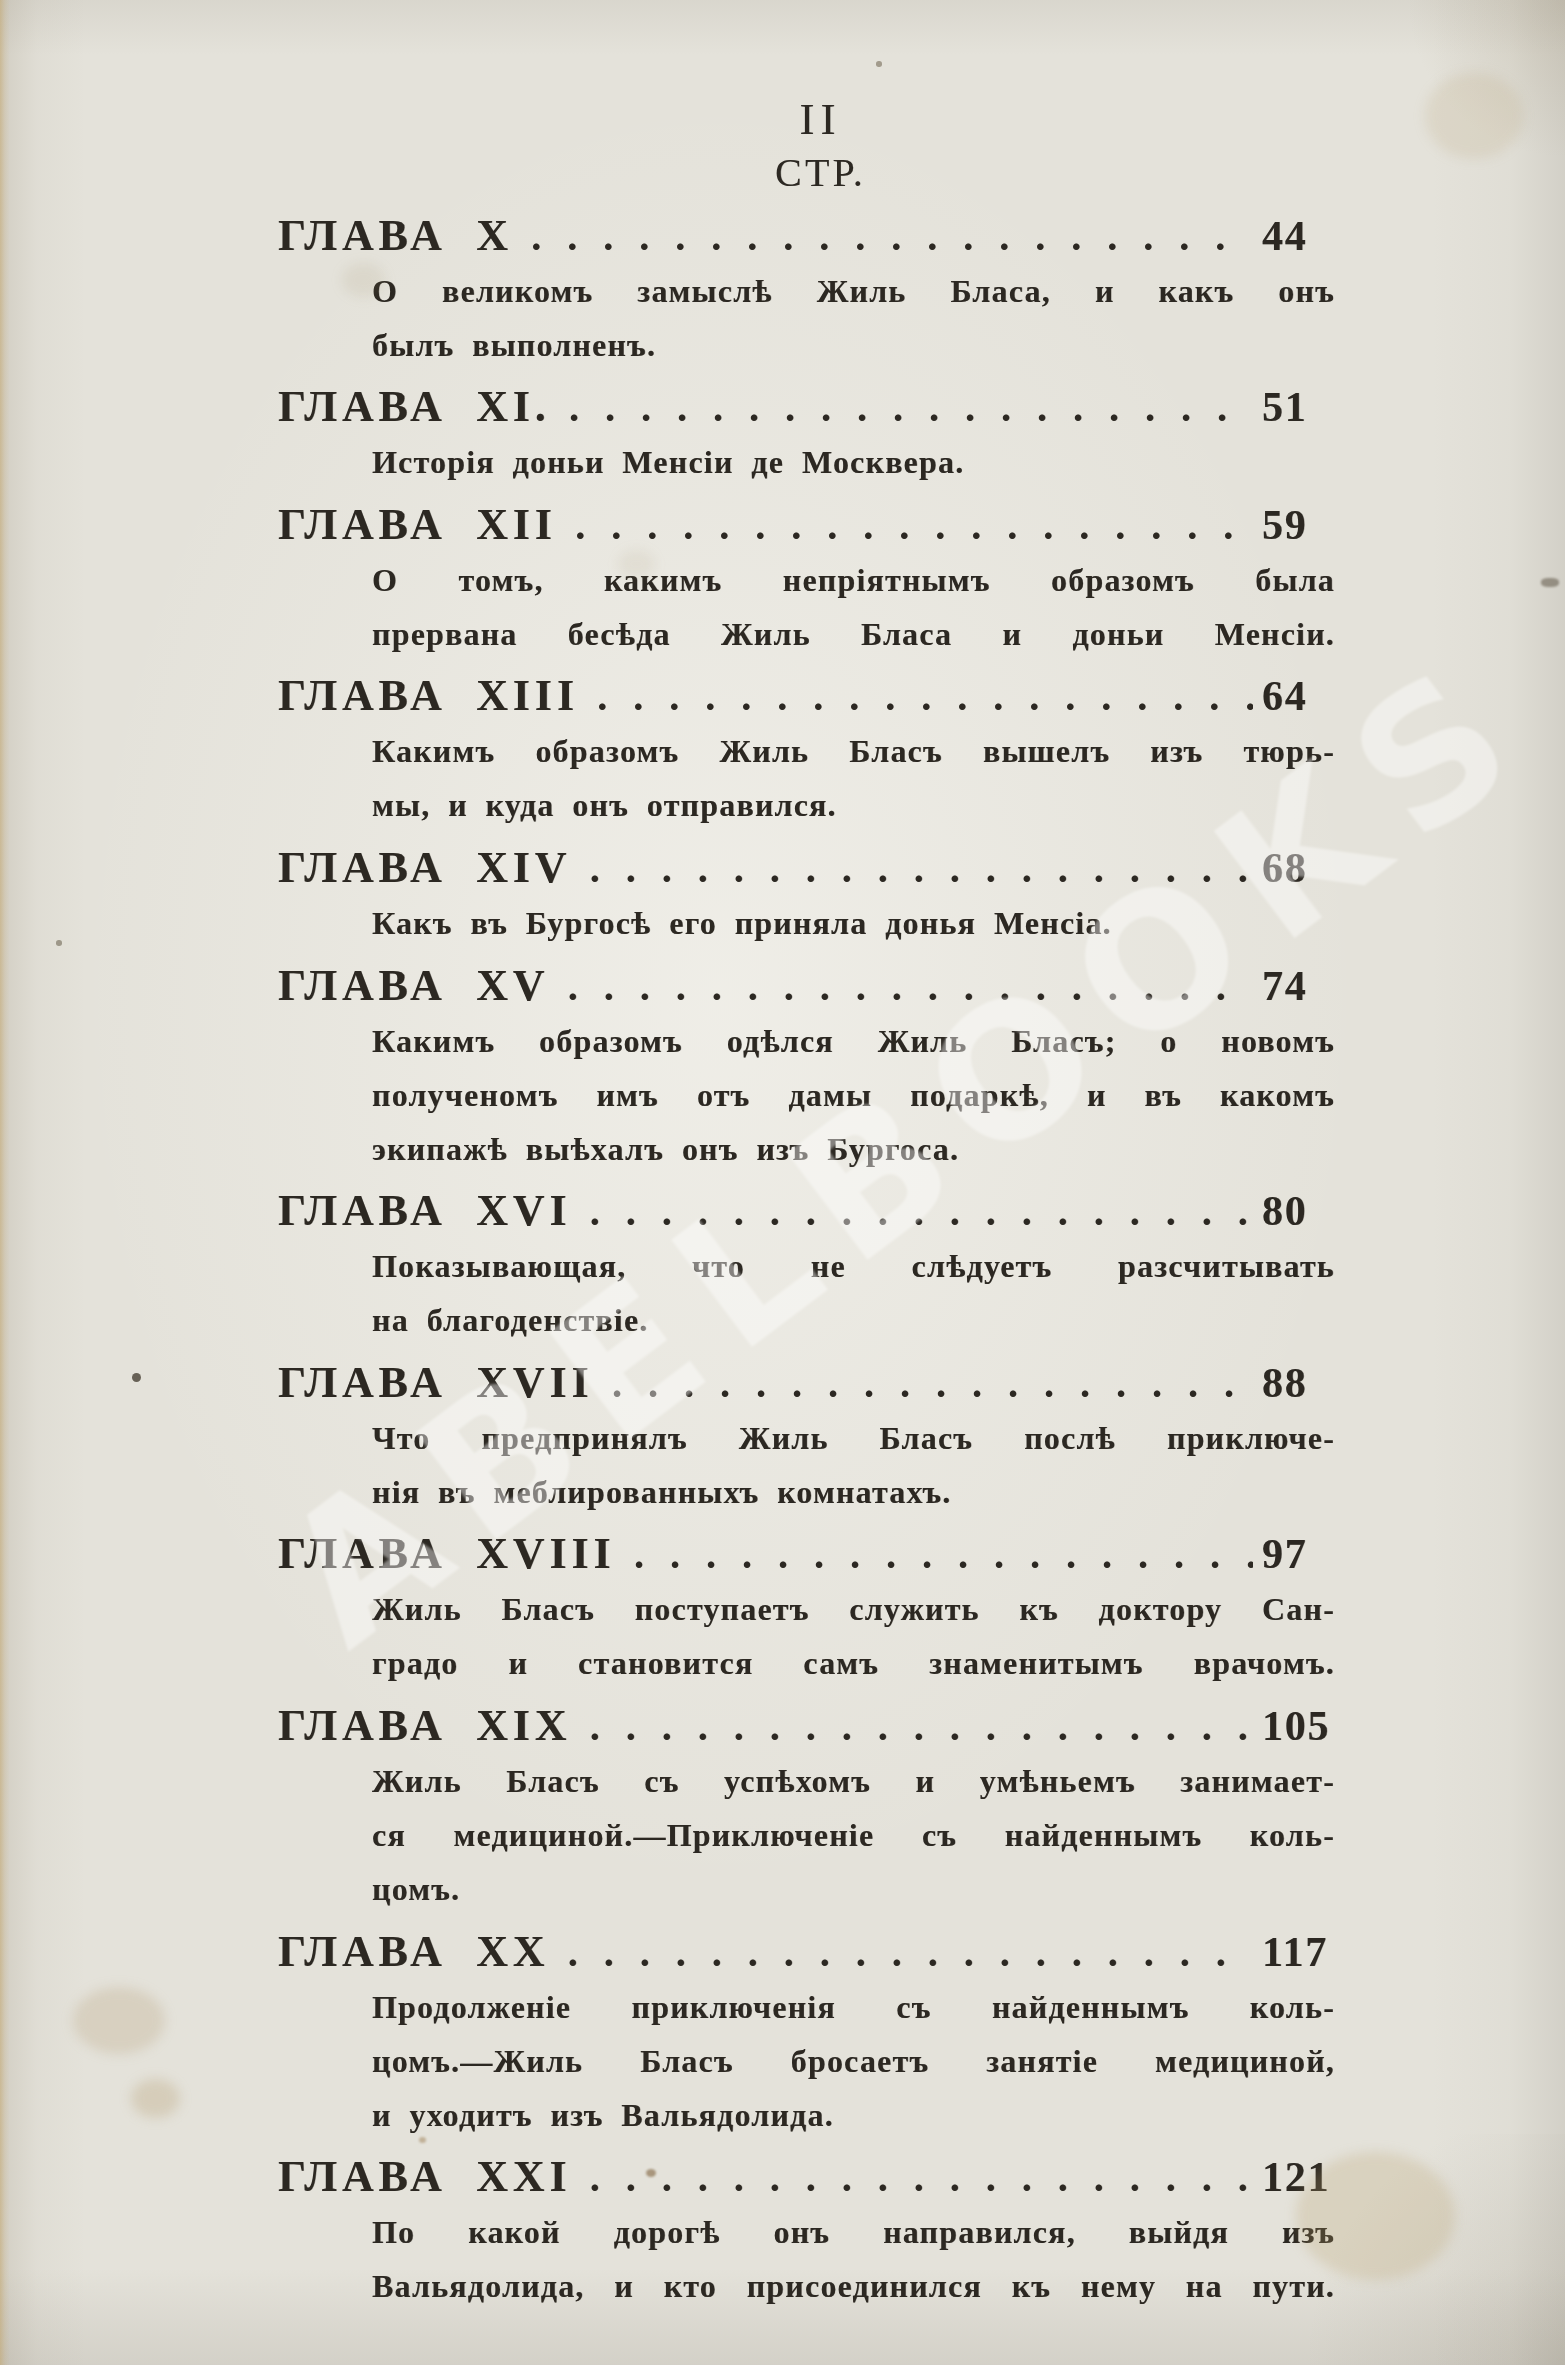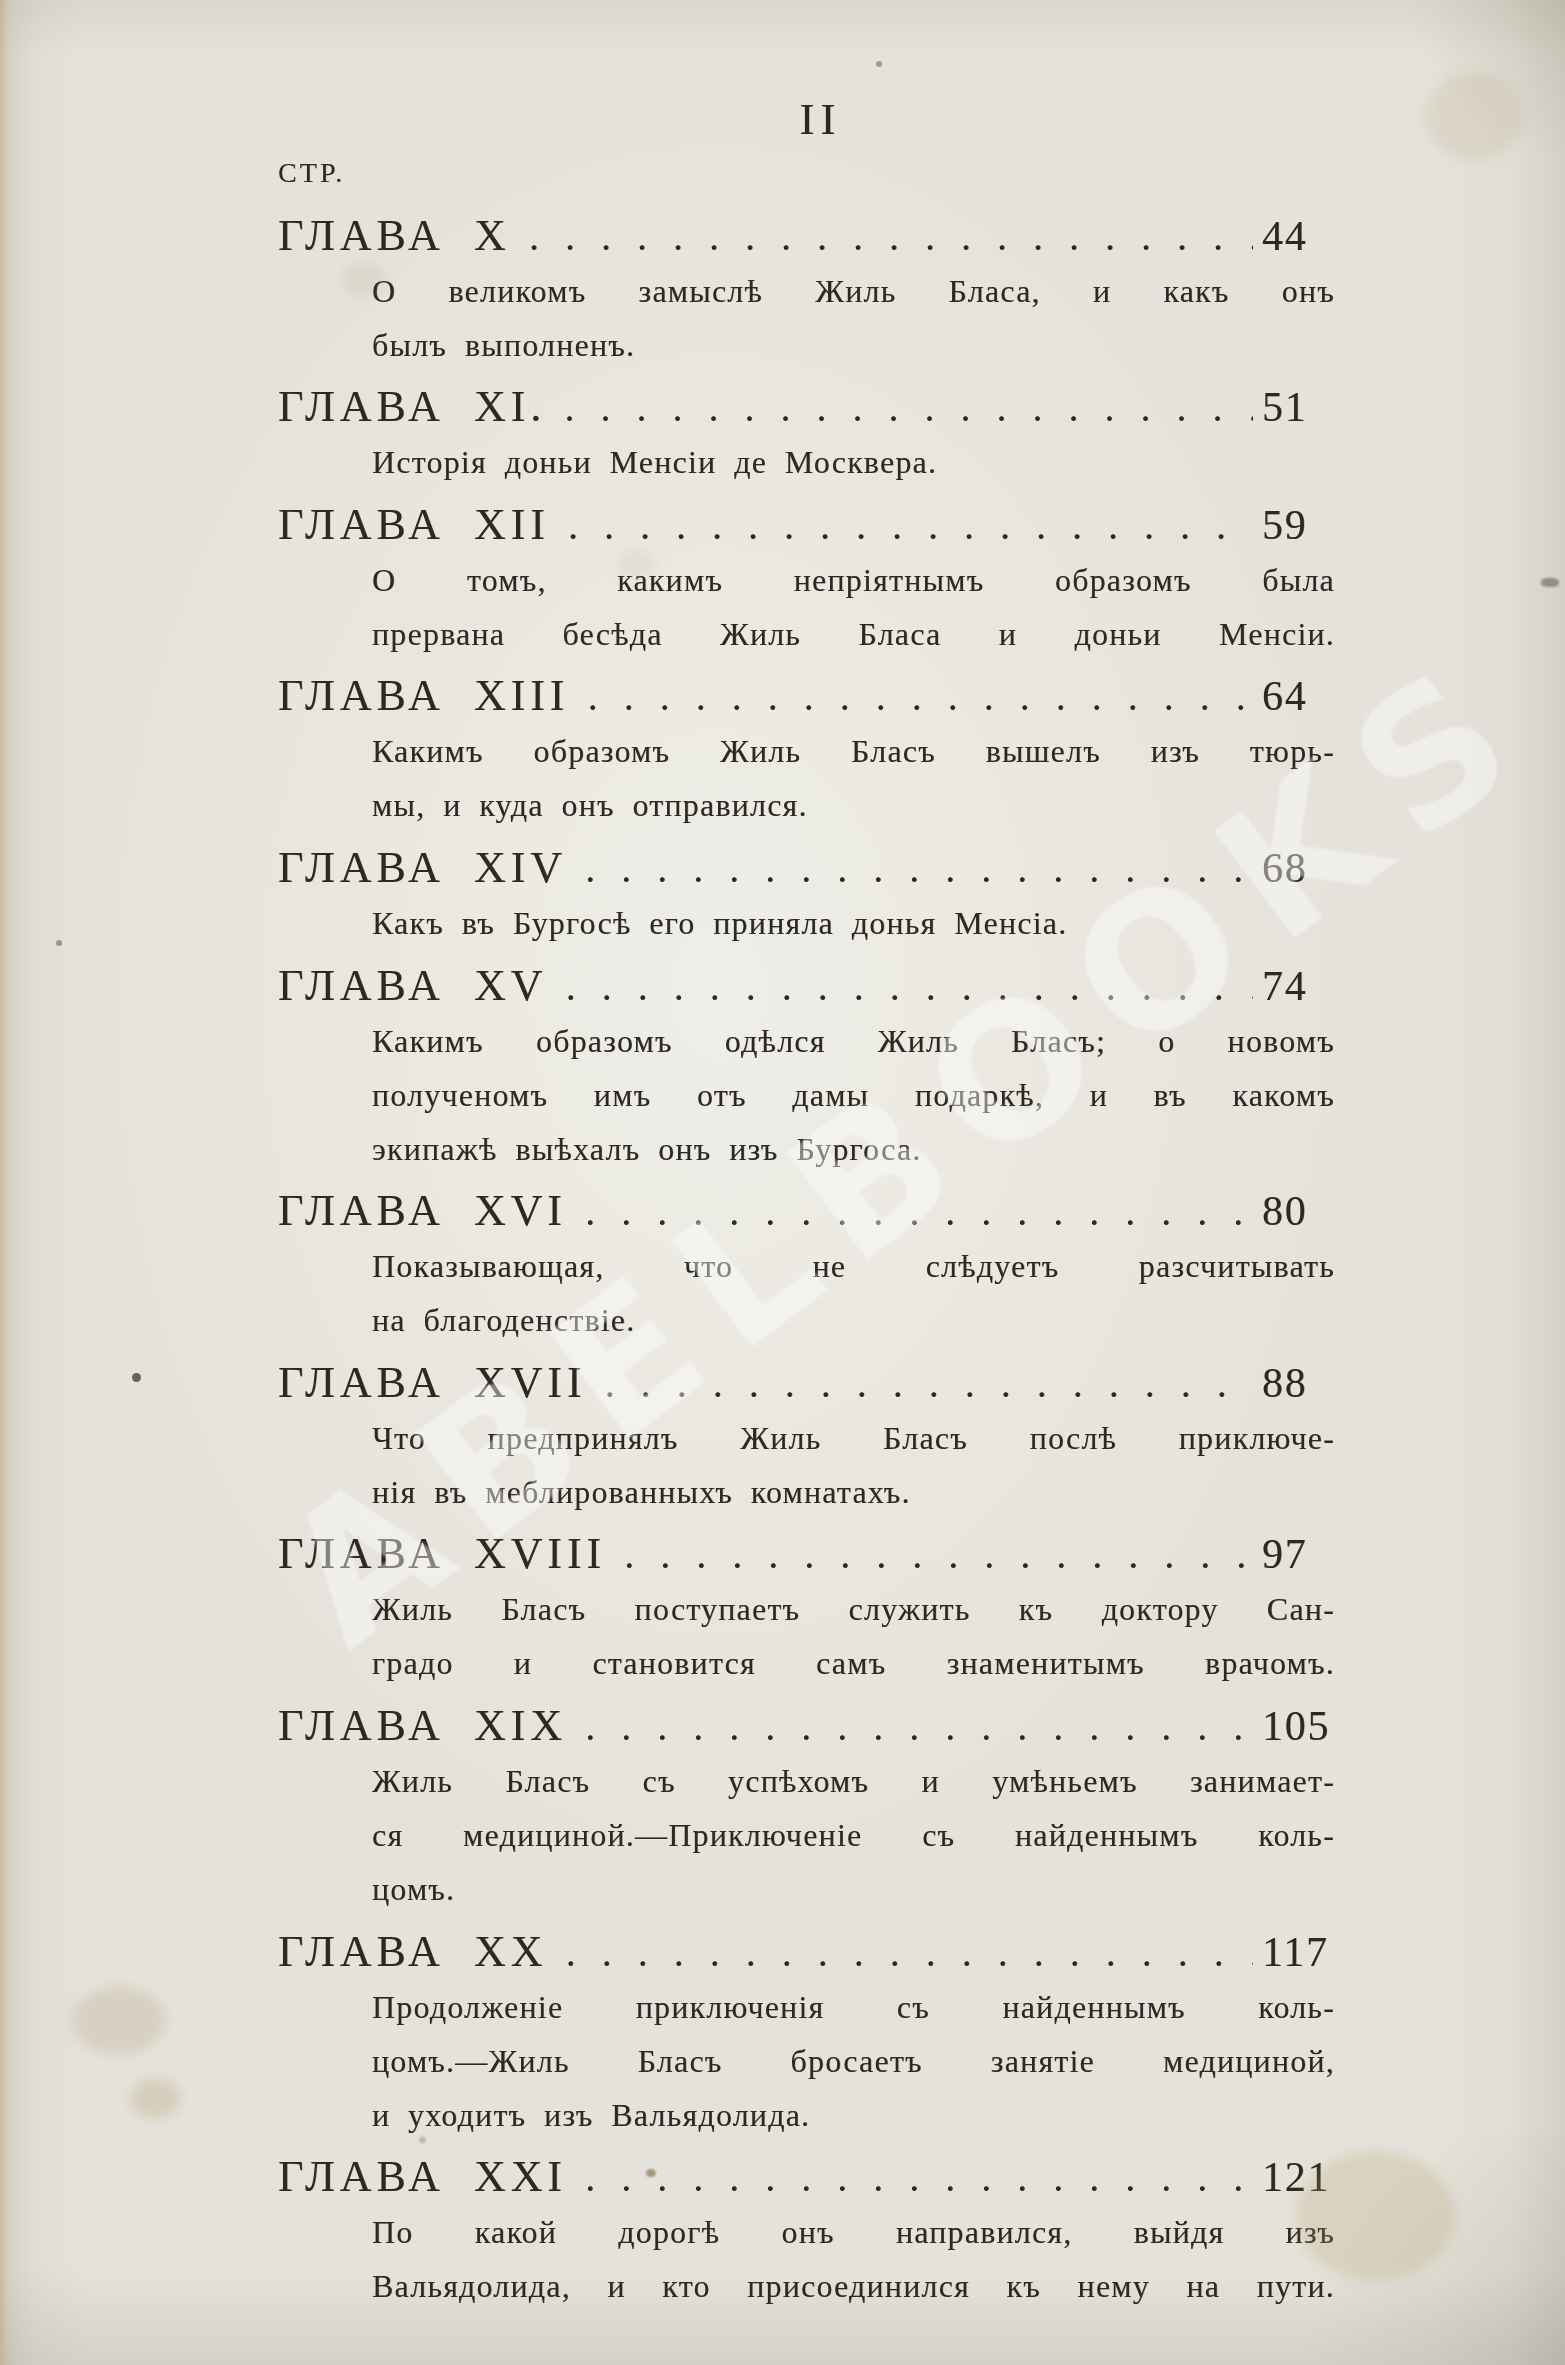--- a/index.html
+++ b/index.html
@@ -37,28 +37,28 @@
 
   .folio {
     text-align: center;
     font-size: 45px;
     line-height: 54px;
     letter-spacing: 6.1px;
     text-shadow: 0.4px 0.4px 0.5px rgba(44,40,34,0.35);
   }
 
   .col-header {
-    text-align: left;
-    font-size: 28px;
+    text-align: center;
+    font-size: 40px;
     line-height: 54px;
     letter-spacing: 3.1px;
     text-shadow: 0.4px 0.4px 0.5px rgba(44,40,34,0.35);
   }
 
-  .toc-entry { margin-top: 8.6px; }
+  .toc-entry { margin-top: 8.6px; font-weight: bold; }
   .toc-entry:first-of-type { margin-top: 28px; }
 
   .chapter-row {
     display: flex;
     align-items: baseline;
     font-size: 44px;
     line-height: 54px;
     white-space: nowrap;
     text-shadow: 0.4px 0.4px 0.6px rgba(44,40,34,0.4);
   }

